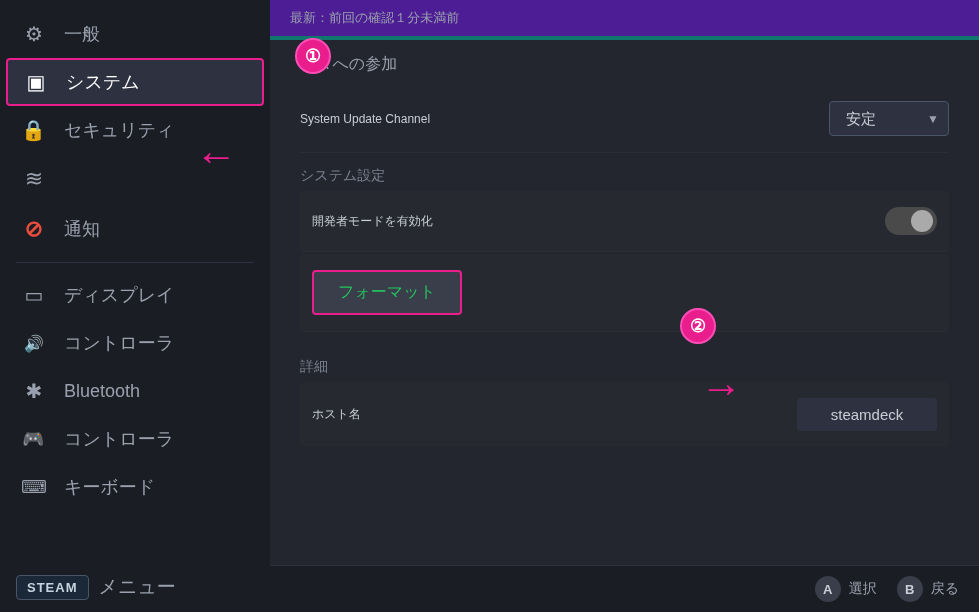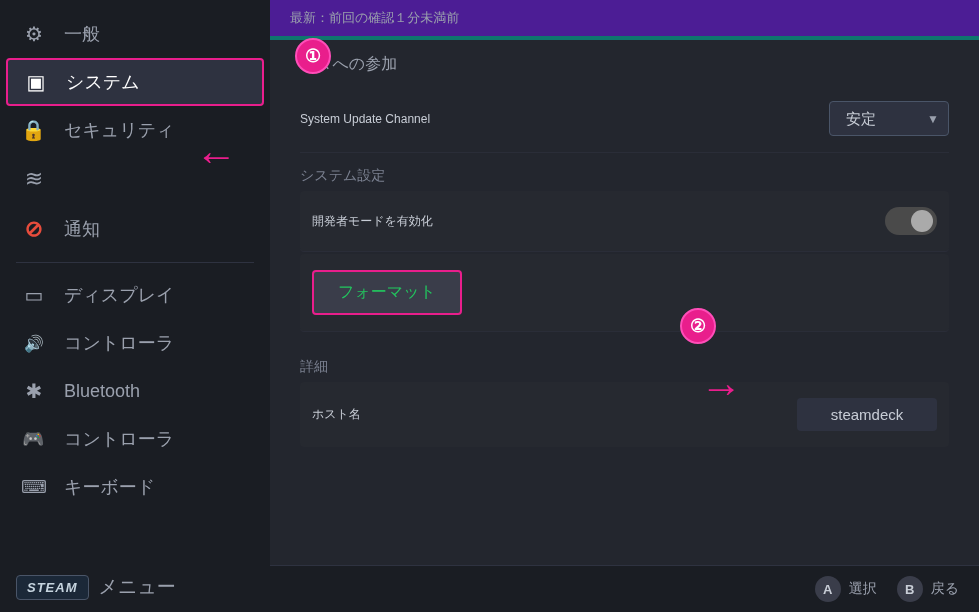--- a/index.html
+++ b/index.html
@@ -72,21 +72,20 @@
 
     .steam-badge {
       background-color: #1b2838;
       border: 1px solid #4a5568;
       border-radius: 4px;
       padding: 4px 10px;
       font-size: 13px;
       font-weight: bold;
       color: #c6d4df;
       letter-spacing: 1px;
-      font-style: italic;
     }
 
     .steam-menu-label {
       font-size: 19px;
       color: #9aa0ad;
     }
 
     
     .main-content {
       flex: 1;

